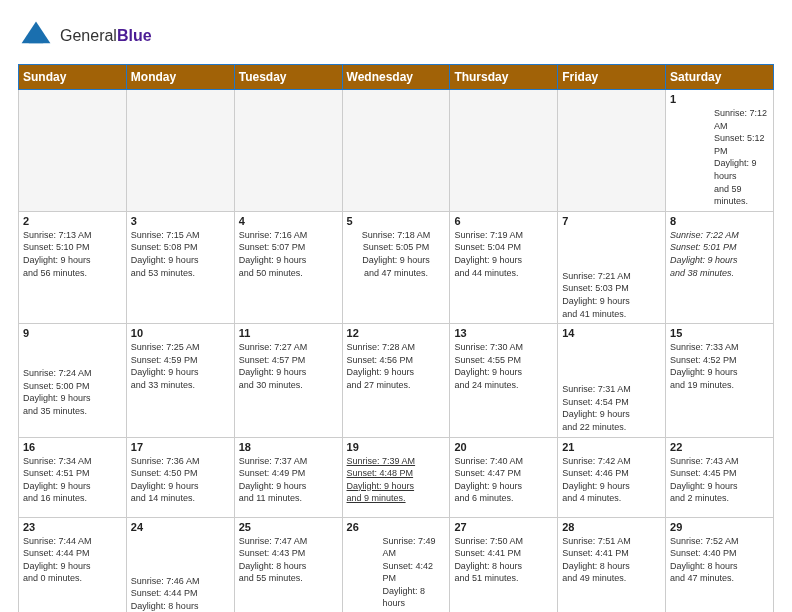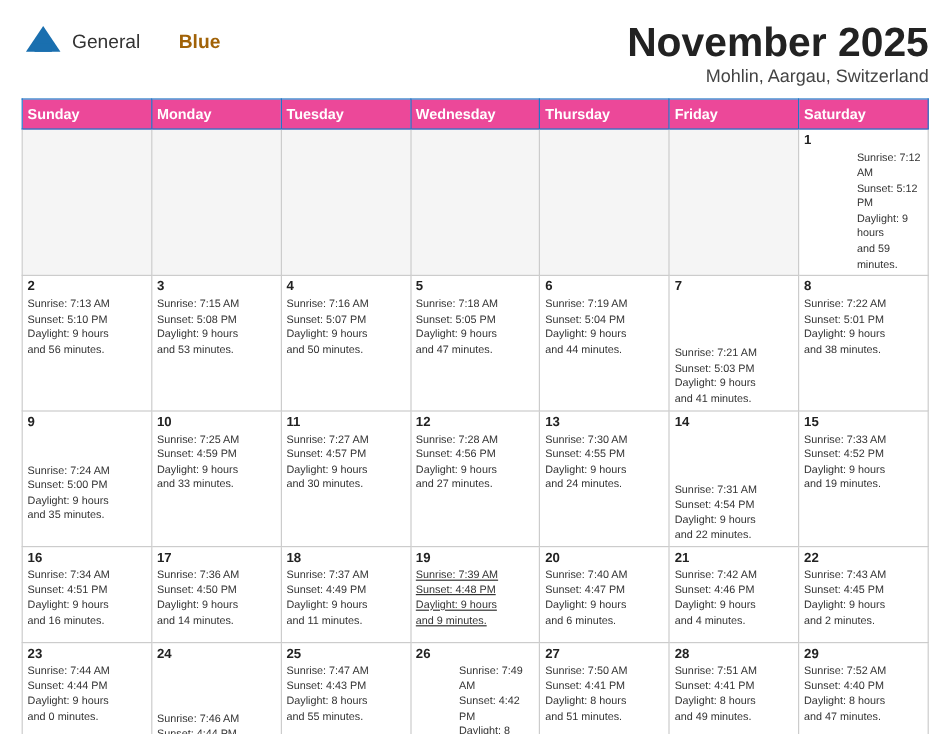--- a/index.html
+++ b/index.html
@@ -46,21 +46,21 @@
       color: #444;
     }
     .calendar {
       flex: 1;
       border: 1px solid #ccc;
       border-collapse: collapse;
       width: 100%;
       table-layout: fixed;
     }
     .calendar th {
-      background: #ec4899;
+      background: #a16207;
       color: #fff;
       font-size: 12px;
       font-weight: bold;
       padding: 5px 4px;
       text-align: left;
       border: 1px solid #2176c7;
     }
     .calendar td {
       border: 1px solid #ccc;
       vertical-align: top;
@@ -94,27 +94,23 @@
 
 <div class="page">
   <div class="header">
     <div class="logo">
       <svg class="logo-icon" viewBox="0 0 40 40">
         <polygon points="20,4 36,28 4,28" fill="#1a6faf"></polygon>
         <rect x="12" y="20" width="16" height="8" fill="#1a6faf"></rect>
       </svg>
       <div>
         <div style="font-size:16px; color:#333; line-height:1.1;">
-          <span style="font-weight:normal;">General</span><span style="font-weight:bold; color:#a16207;padding-left:32px;">Blue</span>
+          <span style="font-weight:normal;">General</span><span style="font-weight:bold; color:#4c1d95;">Blue</span>
         </div>
       </div>
-    </div>
-    <div class="title-block">
-      <div class="month-title">November 2025</div>
-      <div class="location">Mohlin, Aargau, Switzerland</div>
     </div>
   </div>
 
   <table class="calendar">
     <thead>
       <tr>
       <th>Sunday</th>
           <th>Monday</th>
           <th>Tuesday</th>
           <th>Wednesday</th>
@@ -156,42 +152,42 @@
           </td>
           <td>
             <span class="day-num">4</span>
             <div class="day-info" style="white-space: pre-line;">Sunrise: 7:16 AM
 Sunset: 5:07 PM
 Daylight: 9 hours
 and 50 minutes.</div>
           </td>
           <td>
             <span class="day-num">5</span>
-            <div class="day-info" style="white-space: pre-line;">Sunrise: 7:18 AM
+            <div class="day-info" style="white-space: pre-line; text-align: center;">Sunrise: 7:18 AM
 Sunset: 5:05 PM
 Daylight: 9 hours
 and 47 minutes.</div>
           </td>
           <td>
             <span class="day-num">6</span>
             <div class="day-info" style="white-space: pre-line;">Sunrise: 7:19 AM
 Sunset: 5:04 PM
 Daylight: 9 hours
 and 44 minutes.</div>
           </td>
           <td>
             <span class="day-num">7</span>
             <div class="day-info" style="white-space: pre-line; margin-top: 43px;">Sunrise: 7:21 AM
 Sunset: 5:03 PM
 Daylight: 9 hours
 and 41 minutes.</div>
           </td>
           <td>
             <span class="day-num">8</span>
-            <div class="day-info" style="white-space: pre-line;">Sunrise: 7:22 AM
+            <div class="day-info" style="white-space: pre-line; font-style: italic;">Sunrise: 7:22 AM
 Sunset: 5:01 PM
 Daylight: 9 hours
 and 38 minutes.</div>
           </td>
         </tr>
         <tr>
           <td>
             <span class="day-num">9</span>
             <div class="day-info" style="white-space: pre-line; margin-top: 28px;">Sunrise: 7:24 AM
 Sunset: 5:00 PM

